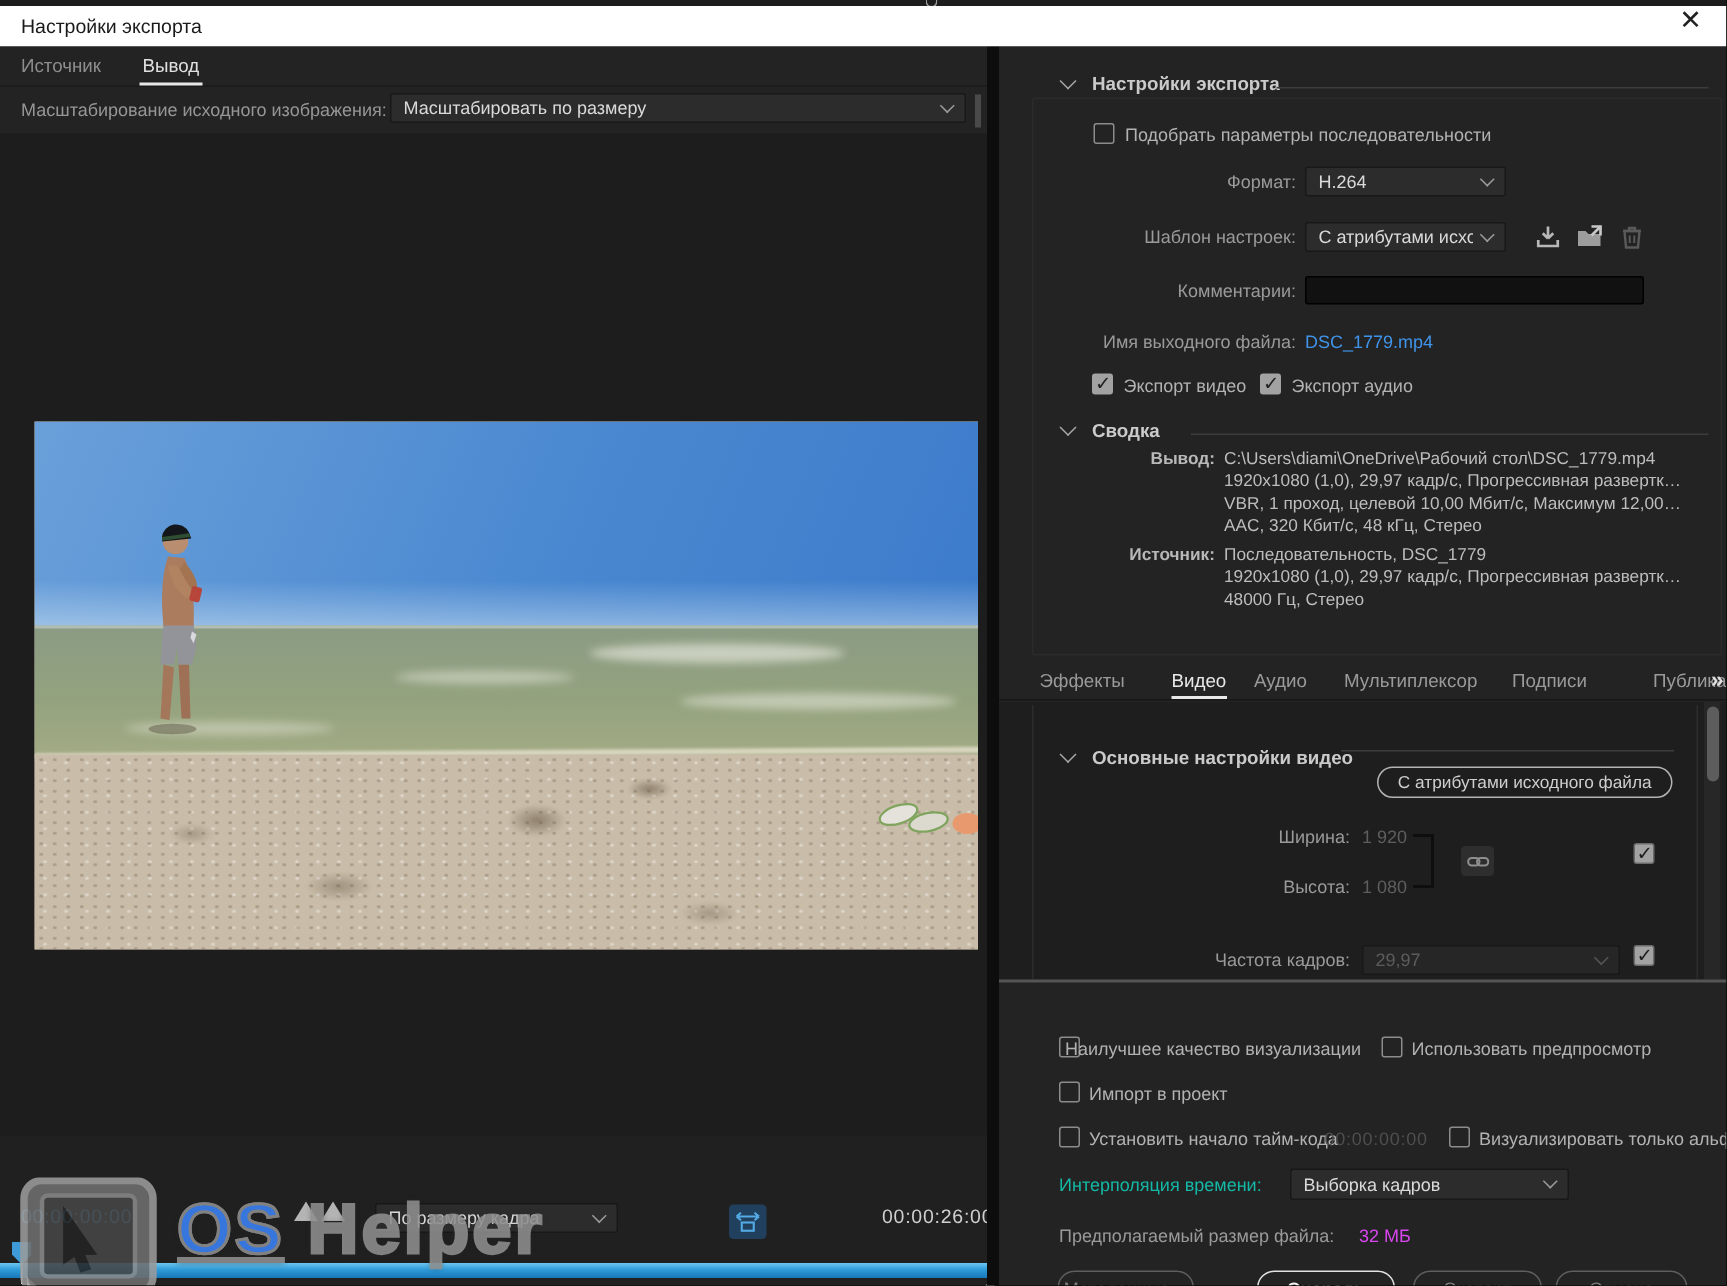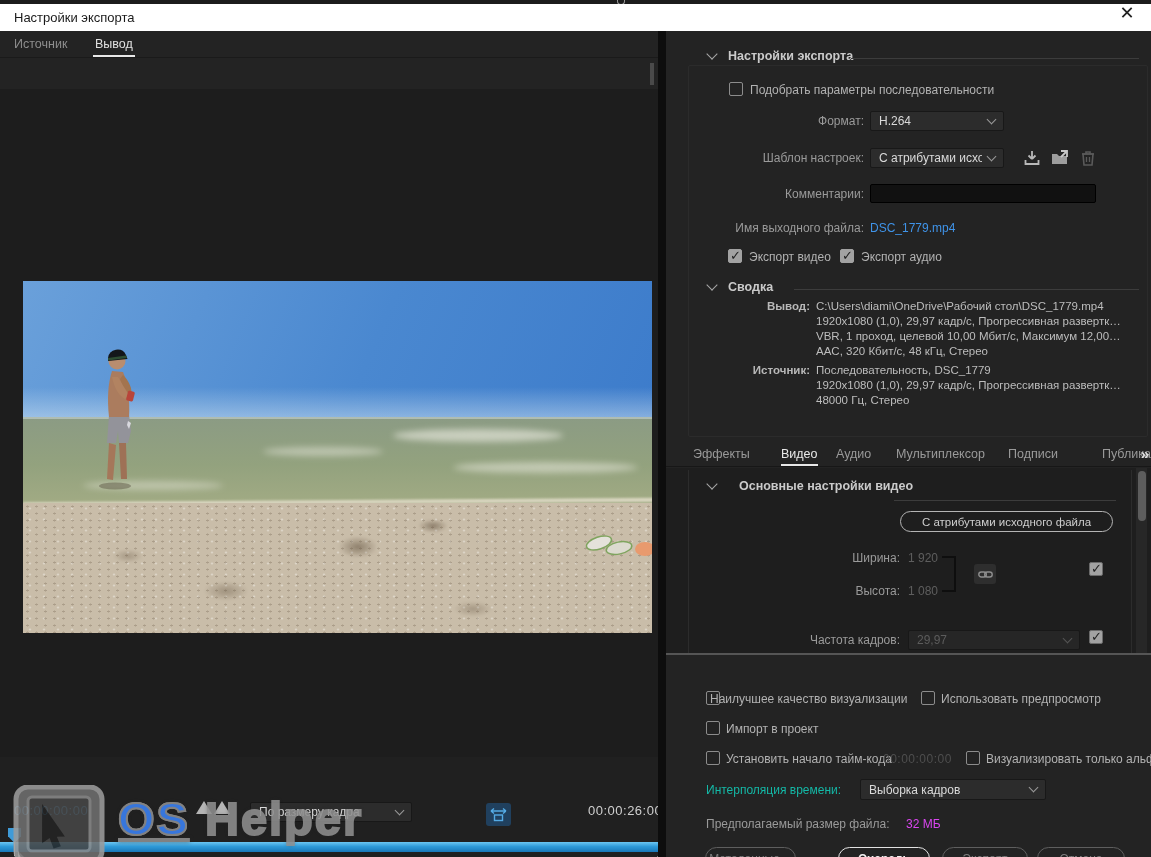--- a/index.html
+++ b/index.html
@@ -124,20 +124,27 @@
   <div class="top-artifact"></div>
   <div class="titlebar">
     <span class="ttl">Настройки экспорта</span>
   </div>
   <div class="closebtn">✕</div>
 
   <div class="left-pane">
     <div class="ltabs">
       <span class="ltab" style="left:14px;">Источник</span>
       <span class="ltab active" style="left:95px;">Вывод</span>
+    </div>
+    <div class="scale-row">
+      <span class="lbl">Масштабирование исходного изображения:</span>
+      <div class="dd" style="left:260px; top:4px; width:384px;">
+        <span class="txt">Масштабировать по размеру</span>
+        <span class="chev"></span>
+      </div>
     </div>
     <div class="gripper"></div>
 
     <div class="preview-area">
       <div class="photo">
         <div class="sky"></div>
         <div class="sea"></div>
         <div class="foam" style="left:370px; top:148px; width:170px; height:13px;"></div>
         <div class="foam" style="left:240px; top:166px; width:120px; height:9px; opacity:.45;"></div>
         <div class="foam" style="left:430px; top:181px; width:185px; height:11px; opacity:.5;"></div>
@@ -287,26 +294,26 @@
       <span class="rtab active" style="left:115px;">Видео</span>
       <span class="rtab" style="left:170px;">Аудио</span>
       <span class="rtab" style="left:230px;">Мультиплексор</span>
       <span class="rtab" style="left:342px;">Подписи</span>
       <span class="rtab" style="left:436px; max-width:56px; overflow:hidden;">Публикац</span>
       <span class="rtab-more">»</span>
     </div>
 
     <div class="vid-panel">
       <div class="vid-inner"></div>
-      <div class="sec-hdr" style="left:42px; top:11px;gap:11px;">
+      <div class="sec-hdr" style="left:42px; top:30px;">
         <span class="sc"></span>
         <span class="st">Основные настройки видео</span>
       </div>
       <div class="sec-rule" style="left:228px; top:32px; width:222px;"></div>
-      <div class="pill-btn" style="left:234px; top:43px; width:213px; height:21px;">С атрибутами исходного файла</div>
+      <div class="pill-btn" style="left:252px; top:43px; width:197px; height:21px;">С атрибутами исходного файла</div>
 
       <span class="flabel" style="left:134px; top:83px; width:100px;">Ширина:</span>
       <span class="dimval" style="left:242px; top:83px;">1 920</span>
       <span class="flabel" style="left:134px; top:116px; width:100px;">Высота:</span>
       <span class="dimval" style="left:242px; top:116px;">1 080</span>
       <div class="bracket" style="left:276px; top:88px;"></div>
       <div class="chain-btn" style="left:308px; top:96px;">
         <svg width="15" height="9" viewBox="0 0 15 9">
           <rect x="0.8" y="2" width="7.5" height="5" rx="2.5" fill="none" stroke="#8e8e8e" stroke-width="1.4"></rect>
           <rect x="6.7" y="2" width="7.5" height="5" rx="2.5" fill="none" stroke="#8e8e8e" stroke-width="1.4"></rect>

